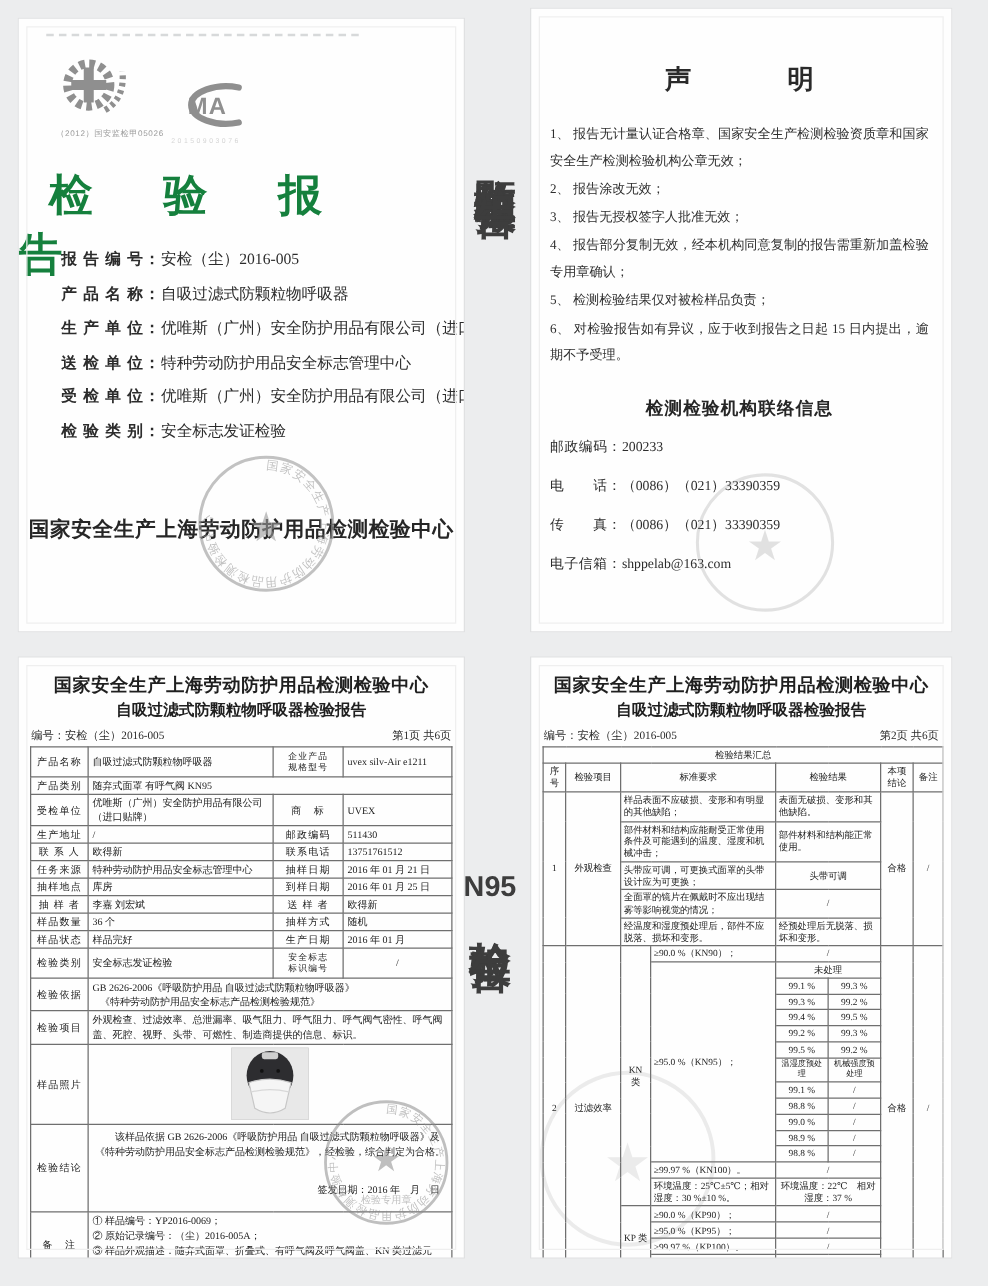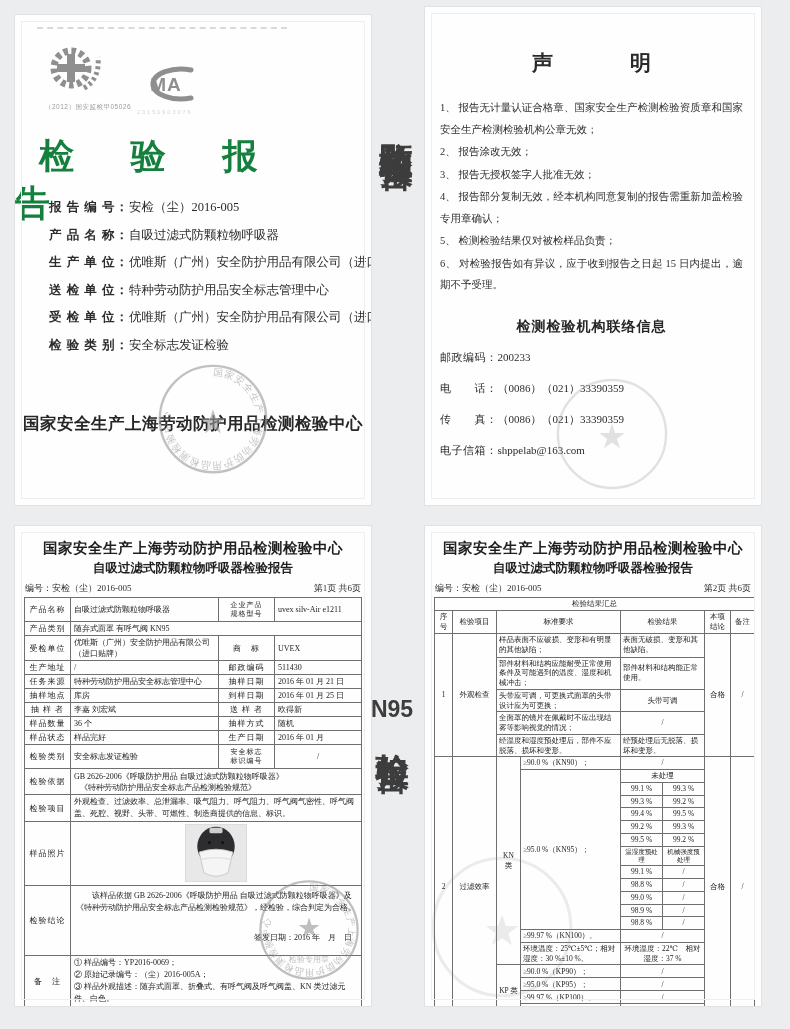--- a/index.html
+++ b/index.html
@@ -191,20 +191,26 @@
         <td class="lab">商　标</td>
         <td>UVEX</td>
       </tr>
       <tr style="height:12px">
         <td class="lab">生产地址</td>
         <td>/</td>
         <td class="lab">邮政编码</td>
         <td>511430</td>
       </tr>
       <tr style="height:12px">
+        <td class="lab">联 系 人</td>
+        <td>欧得新</td>
+        <td class="lab">联系电话</td>
+        <td>13751761512</td>
+      </tr>
+      <tr style="height:12px">
         <td class="lab">任务来源</td>
         <td>特种劳动防护用品安全标志管理中心</td>
         <td class="lab">抽样日期</td>
         <td>2016 年 01 月 21 日</td>
       </tr>
       <tr style="height:12px">
         <td class="lab">抽样地点</td>
         <td>库房</td>
         <td class="lab">到样日期</td>
         <td>2016 年 01 月 25 日</td>

